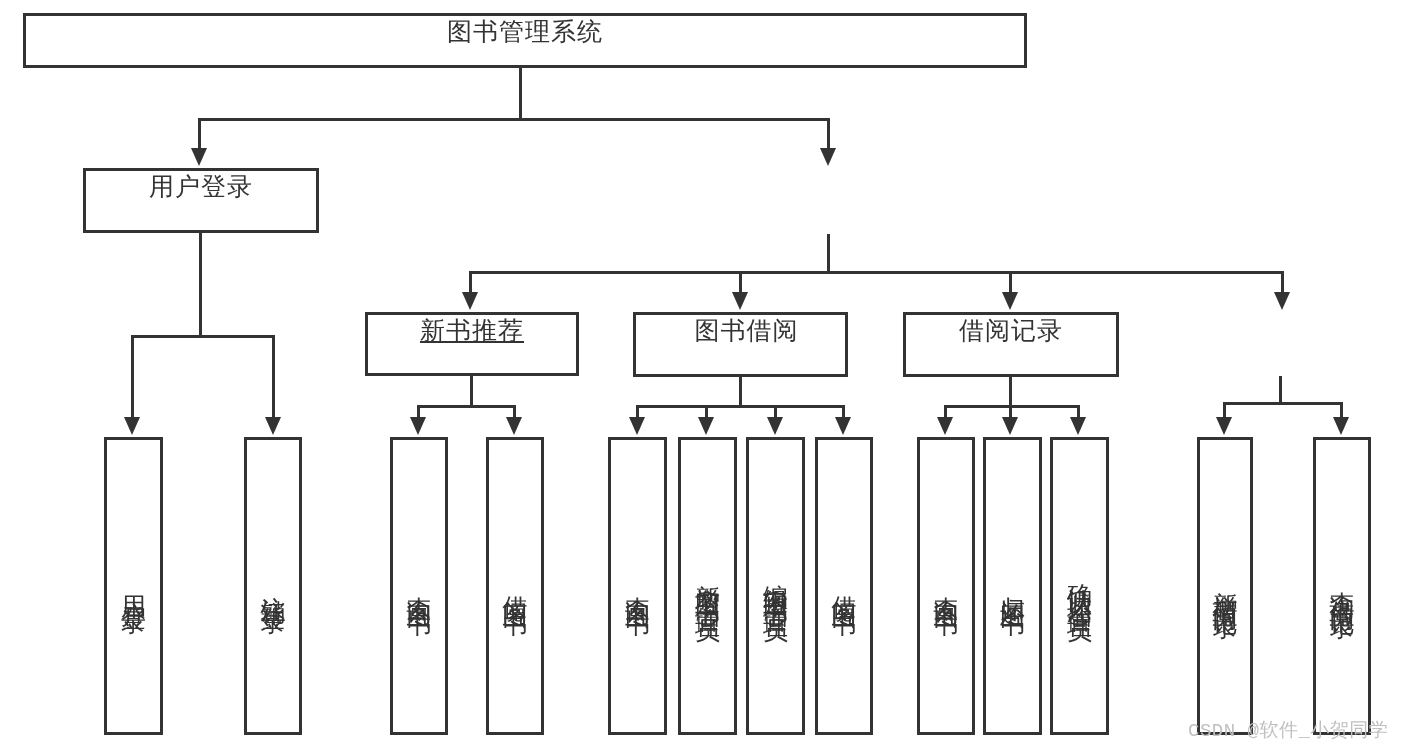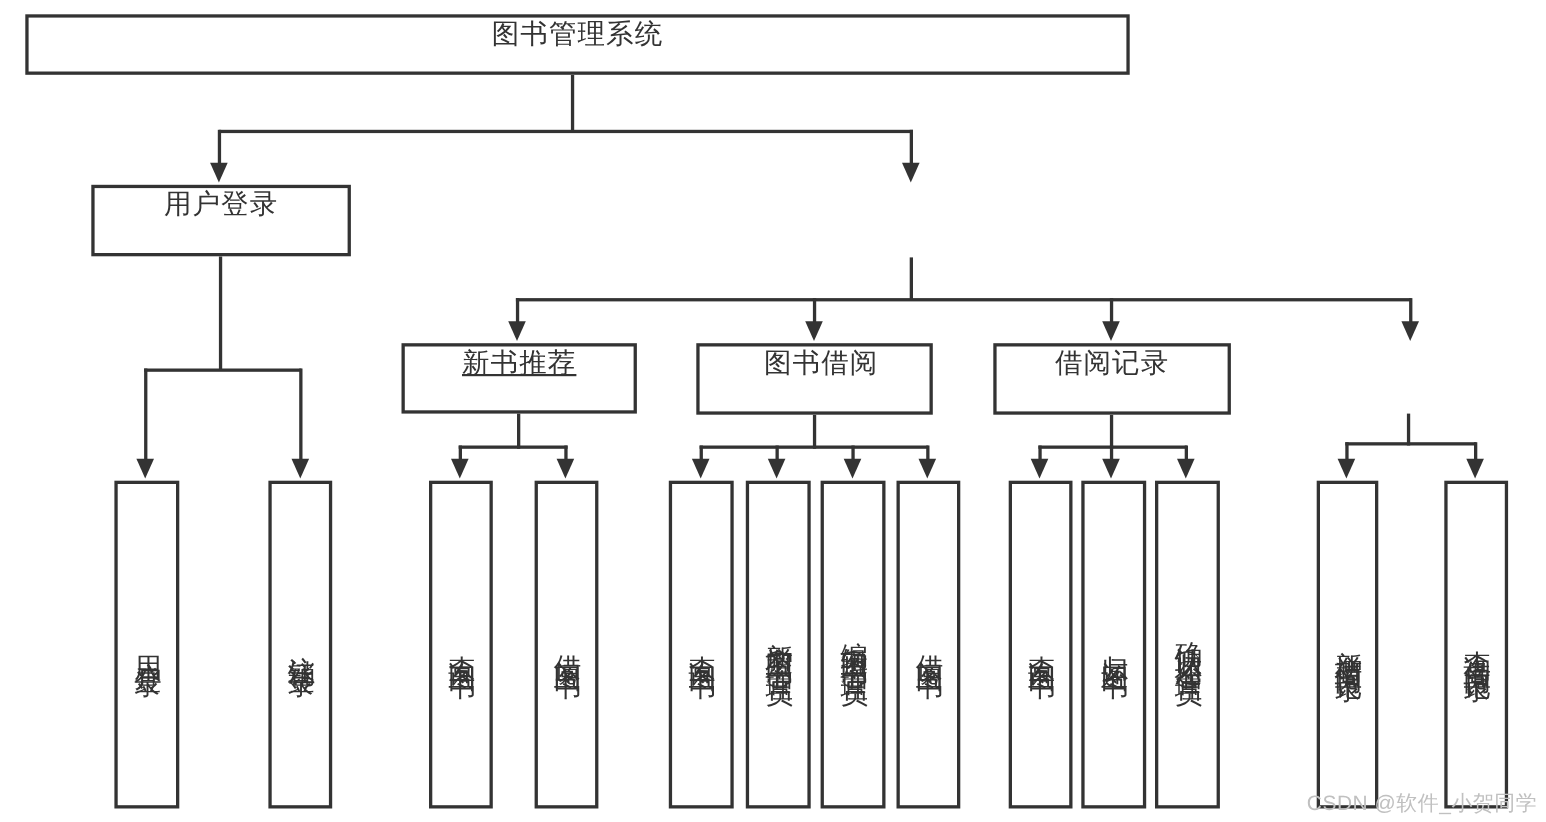--- a/index.html
+++ b/index.html
@@ -60,20 +60,21 @@
 
   .watermark {
     position: absolute;
     left: 1188px;
     top: 717px;
     font-size: 19px;
     letter-spacing: 0.5px;
     color: #c0c0c0;
     z-index: 5;
     white-space: nowrap;
+    font-family: Liberation Mono, monospace;
   }
 </style>
 </head>
 <body>
 
 <div class="canvas">
 
   <div class="box" style="left:23px; top:13px; width:1004px; height:55px;">
     <span>图书管理系统</span>
   </div>

